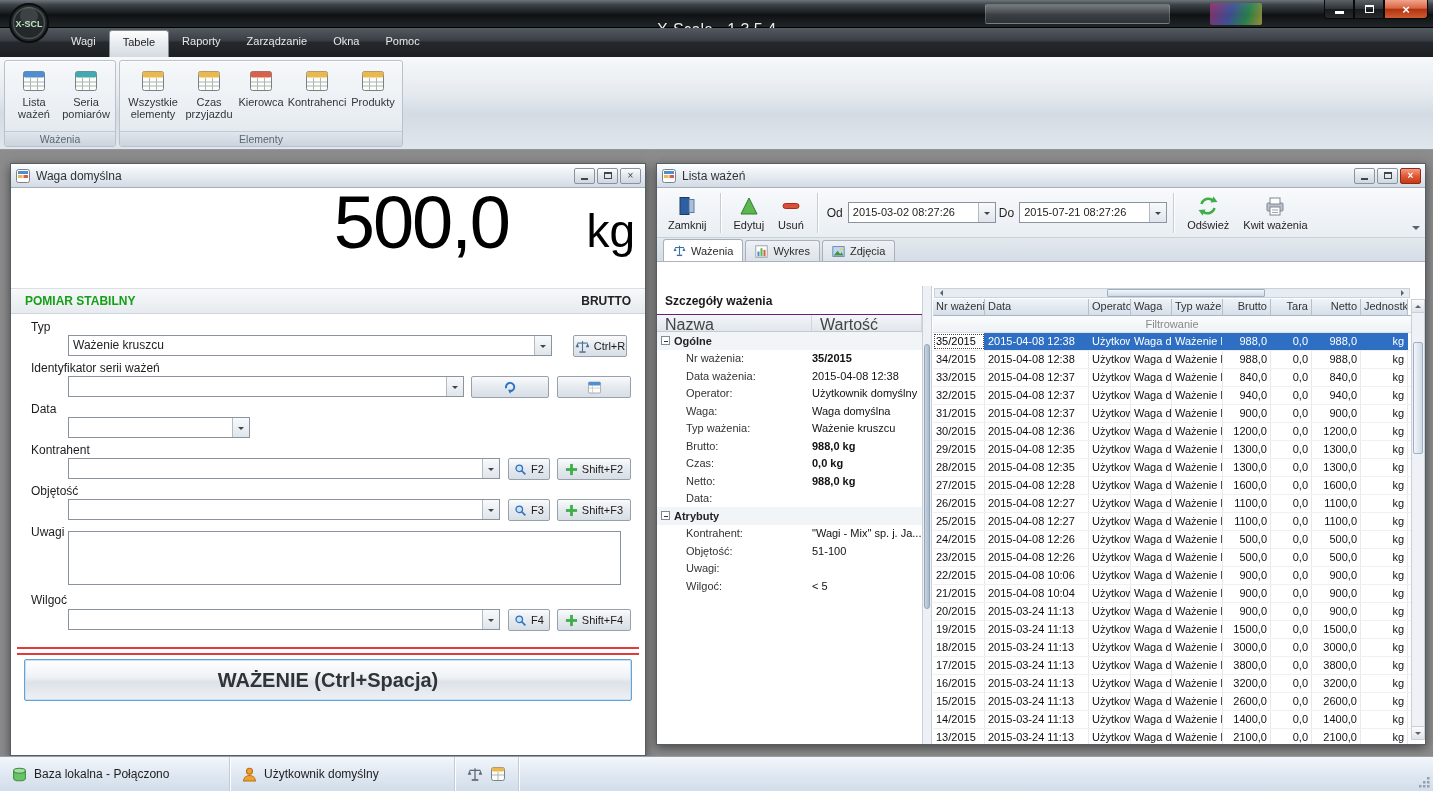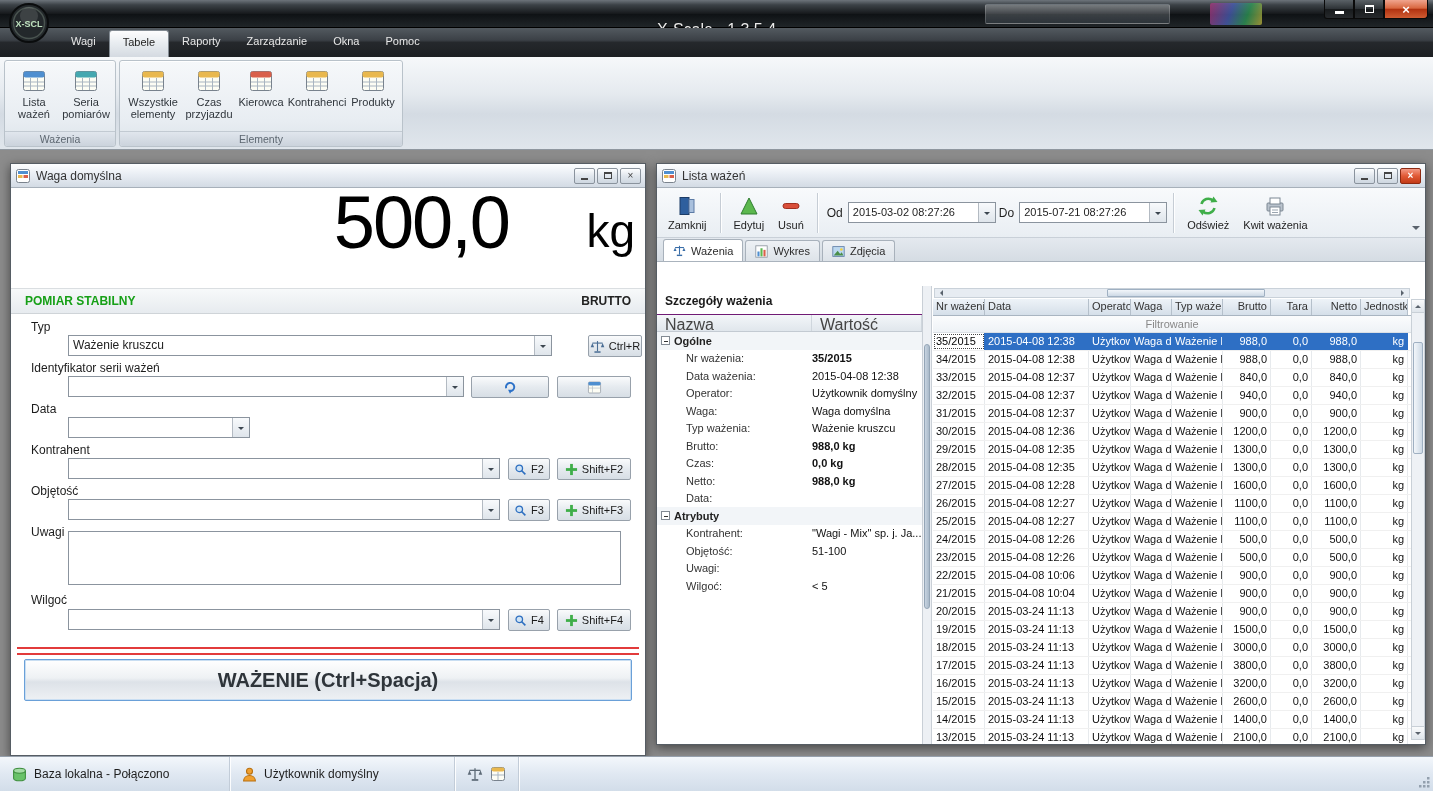--- a/index.html
+++ b/index.html
@@ -321,21 +321,21 @@
           <span id="sw-mode">BRUTTO</span>
         </div>
 
         <div id="sw-form">
 
           <span class="flabel" style="top:6px">Typ</span>
           <div class="combo" style="left:57px;top:21px;width:484px">
             <span class="ct">Ważenie kruszcu</span>
             <span class="arrbox"></span>
           </div>
-          <div class="fbtn" style="left:577px;top:21px;width:54px">
+          <div class="fbtn" style="left:562px;top:21px;width:54px">
             <svg width="15" height="15" viewBox="0 0 22 22">
               <path d="M11 3v15" stroke="#4a6d94" stroke-width="1.6"></path>
                 <path d="M3.5 6h15" stroke="#4a6d94" stroke-width="1.6"></path>
               <path d="M3.5 6 L1 12 h5 z" fill="#4a6d94"></path>
                 <path d="M18.5 6 L16 12 h5 z" fill="#4a6d94"></path>
                 <rect x="6.5" y="18" width="9" height="2.2" fill="#4a6d94"></rect>
             </svg>
             <span>Ctrl+R</span>
           </div>
 

